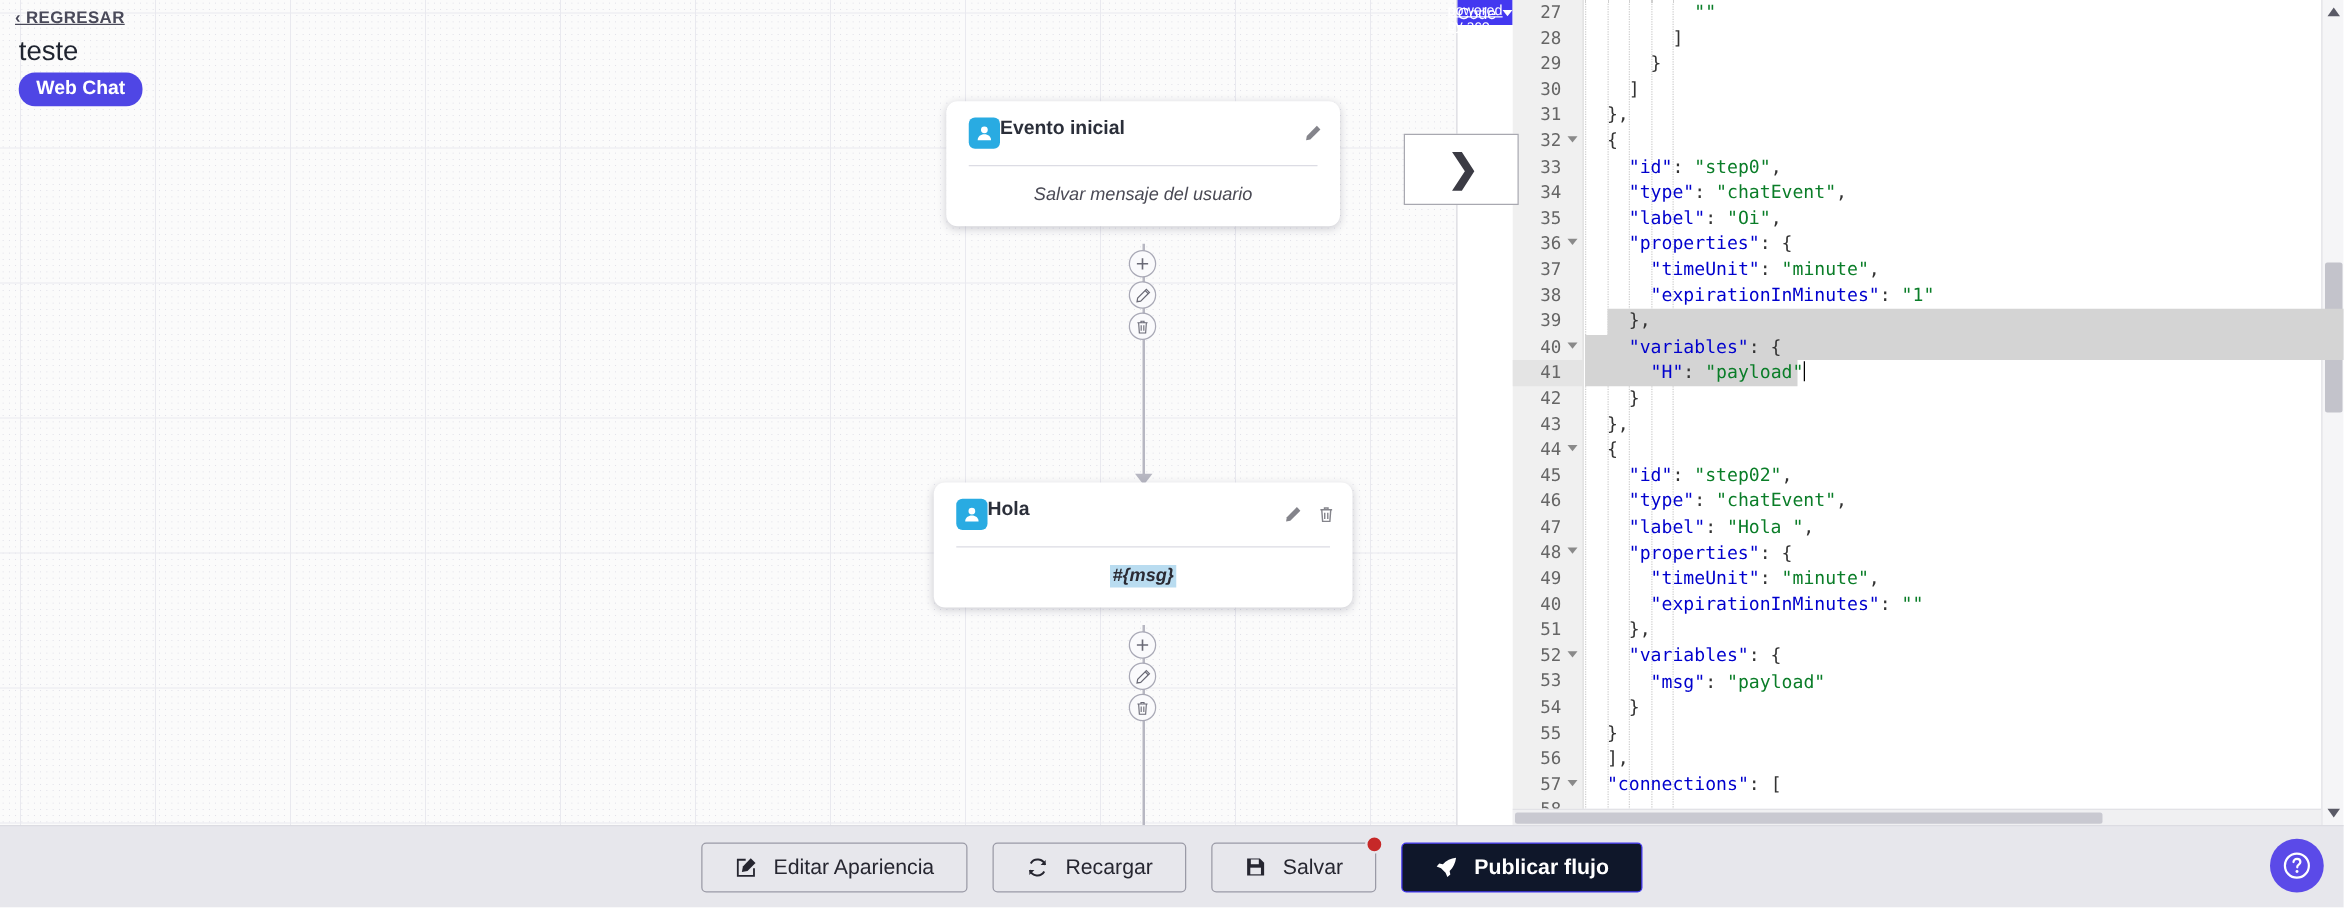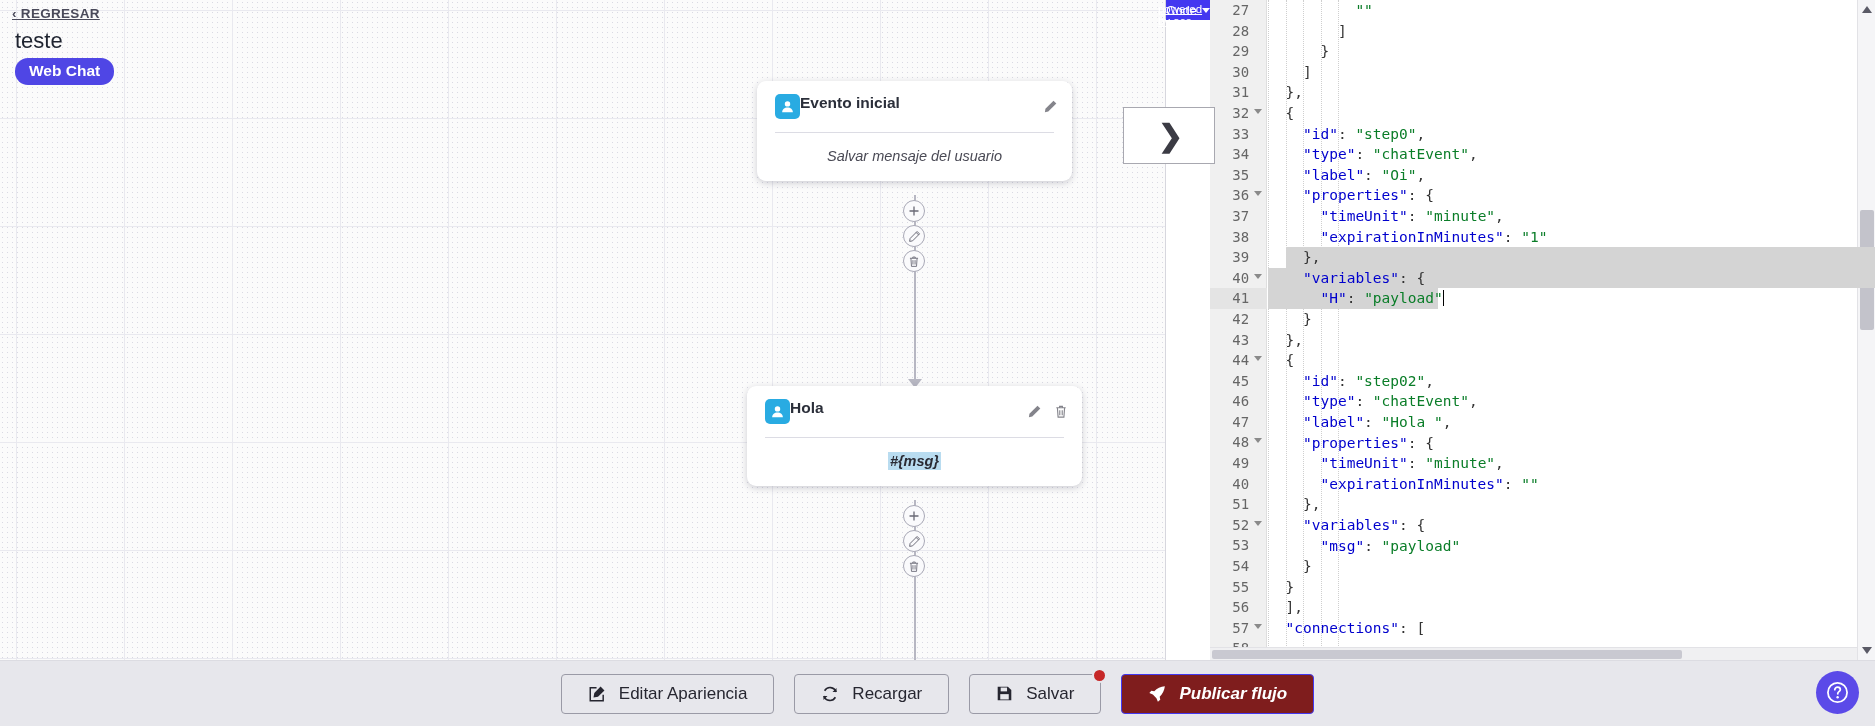--- a/index.html
+++ b/index.html
@@ -215,21 +215,21 @@
   .tb-btn {
     position: relative;
     display: flex; align-items: center; justify-content: flex-start; gap: 13px;
     height: 40px; padding: 0 26px;
     border: 1px solid #9a9aa6; border-radius: 4px;
     background: transparent; color: #262630;
     font-size: 17px; font-family: "Liberation Sans", sans-serif;
     cursor: pointer;
   }
   .tb-btn.primary {
-    background: #7f1d1d; border-color: #4338f0; color: #ffffff; font-weight: 700; font-style: italic;
+    background: #0f172a; border-color: #4338f0; color: #ffffff; font-weight: 700;
   }
   .tb-badge {
     position: absolute; top: -7px; right: -7px;
     width: 15px; height: 15px; border-radius: 50%;
     background: #c62828; border: 2px solid #e7e7ec;
   }
   .help-fab {
     position: absolute; right: 16px; bottom: 12px;
     width: 43px; height: 43px; border-radius: 50%;
     background: #5b4ae8;

